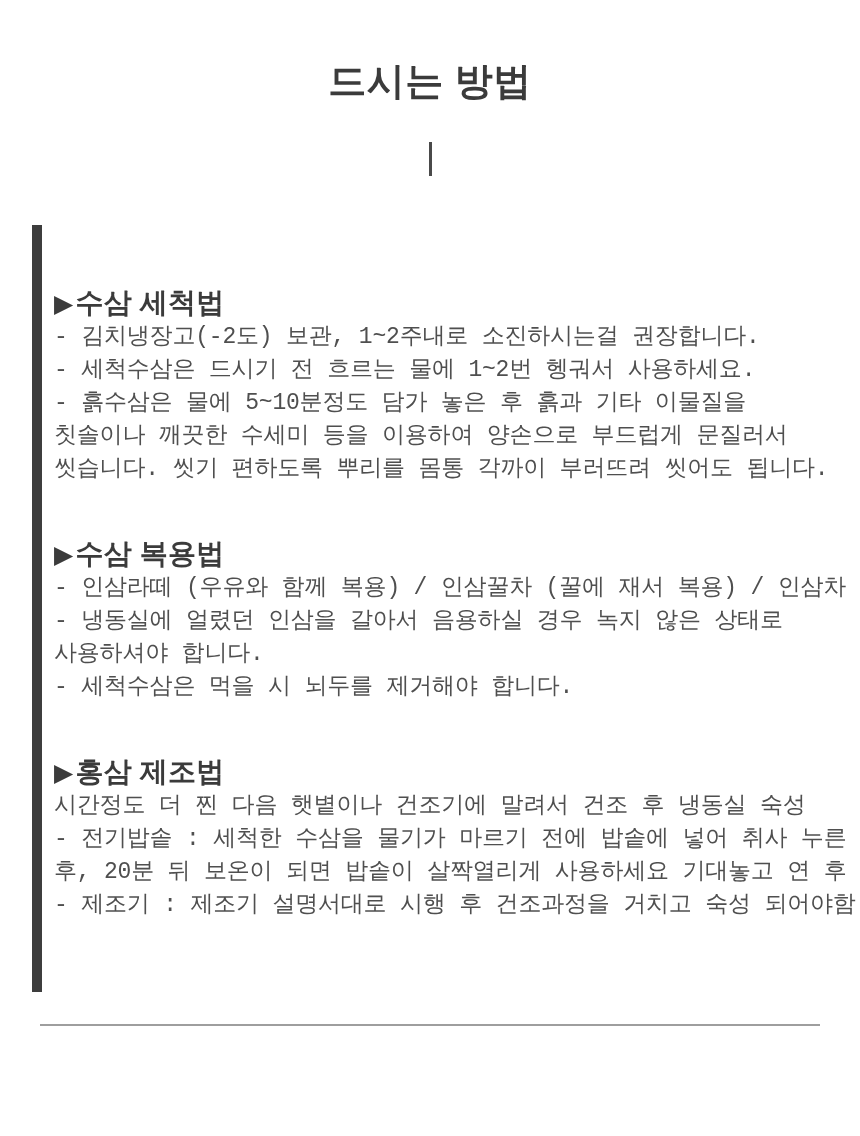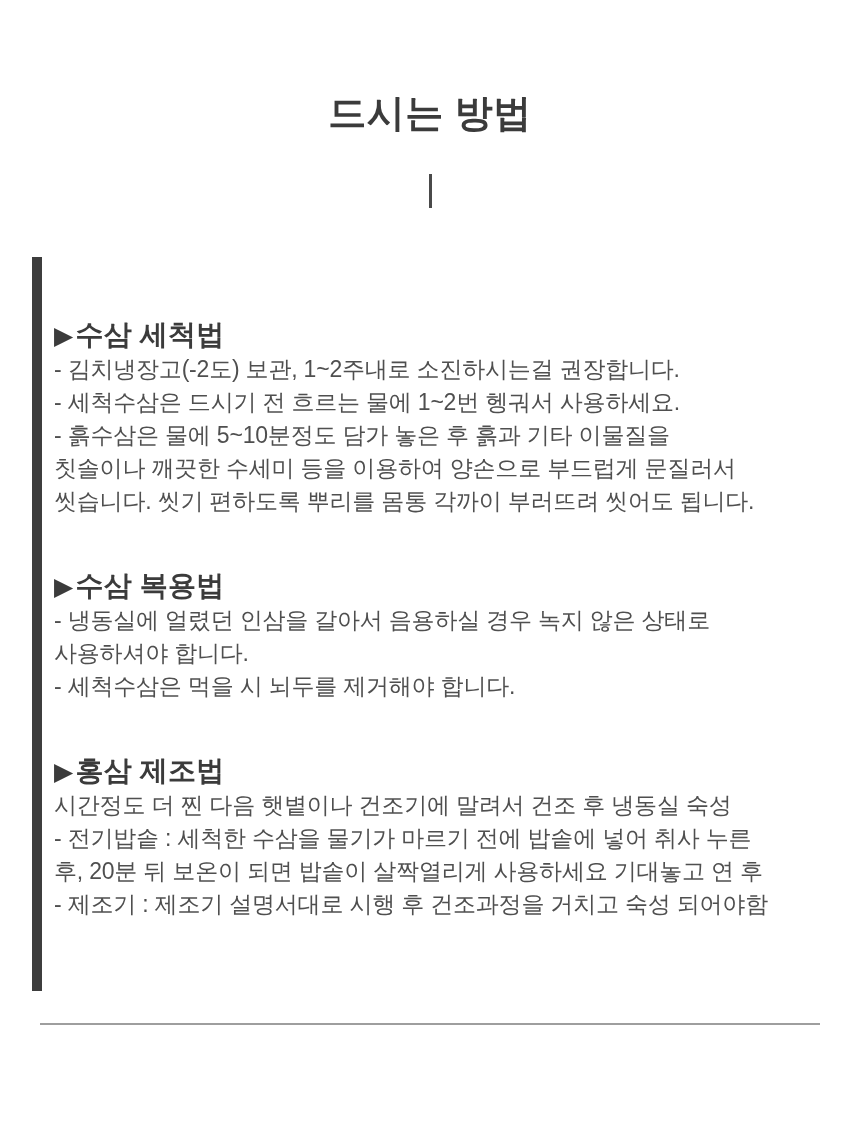--- a/index.html
+++ b/index.html
@@ -18,21 +18,21 @@
     font-family: "Liberation Sans", "DejaVu Sans", sans-serif;
   }
   .page {
     position: relative;
     width: 860px;
     height: 1136px;
     background: var(--page-bg);
     overflow: hidden;
   }
   .page-title {
-    padding-top: 90px;
+    padding-top: 58px;
     text-align: center;
     font-size: 38px;
     font-weight: 700;
     letter-spacing: 0.5px;
     color: var(--heading-text);
     line-height: 46px;
   }
   .title-tick {
     width: 3px;
     height: 34px;
@@ -63,20 +63,21 @@
     letter-spacing: 0.2px;
   }
   .section-heading .bullet { margin-right: 2px; font-size: 25px; }
   .line {
     font-size: 23px;
     font-weight: 400;
     color: var(--body-text);
     line-height: 33px;
     letter-spacing: -0.2px;
     white-space: nowrap;
+    font-family: Liberation Mono, monospace;
   }
   .bottom-divider {
     height: 2px;
     background: var(--divider);
     margin: 32px 40px 0 40px;
   }
 </style>
 </head>
 <body>
 
@@ -97,20 +98,21 @@
       <div class="line">- 세척수삼은 드시기 전 흐르는 물에 1~2번 헹궈서 사용하세요.</div>
       <div class="line">- 흙수삼은 물에 5~10분정도 담가 놓은 후 흙과 기타 이물질을</div>
       <div class="line">칫솔이나 깨끗한 수세미 등을 이용하여 양손으로 부드럽게 문질러서</div>
       <div class="line">씻습니다. 씻기 편하도록 뿌리를 몸통 각까이 부러뜨려 씻어도 됩니다.</div>
     </div>
 
     <div class="section">
       <h2 class="section-heading">
         <span class="bullet">▶</span><span>수삼 복용법</span>
       </h2>
+      <div class="line">- 인삼라떼 (우유와 함께 복용) / 인삼꿀차 (꿀에 재서 복용) / 인삼차</div>
       <div class="line">- 냉동실에 얼렸던 인삼을 갈아서 음용하실 경우 녹지 않은 상태로</div>
       <div class="line">사용하셔야 합니다.</div>
       <div class="line">- 세척수삼은 먹을 시 뇌두를 제거해야 합니다.</div>
     </div>
 
     <div class="section">
       <h2 class="section-heading">
         <span class="bullet">▶</span><span>홍삼 제조법</span>
       </h2>
       <div class="line">시간정도 더 찐 다음 햇볕이나 건조기에 말려서 건조 후 냉동실 숙성</div>

